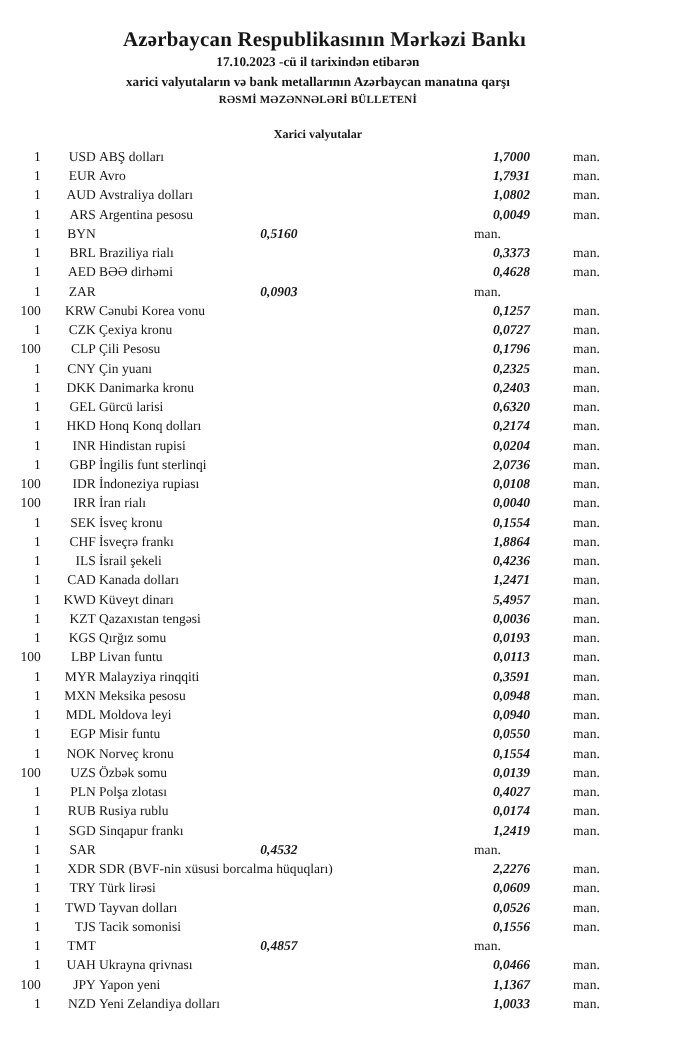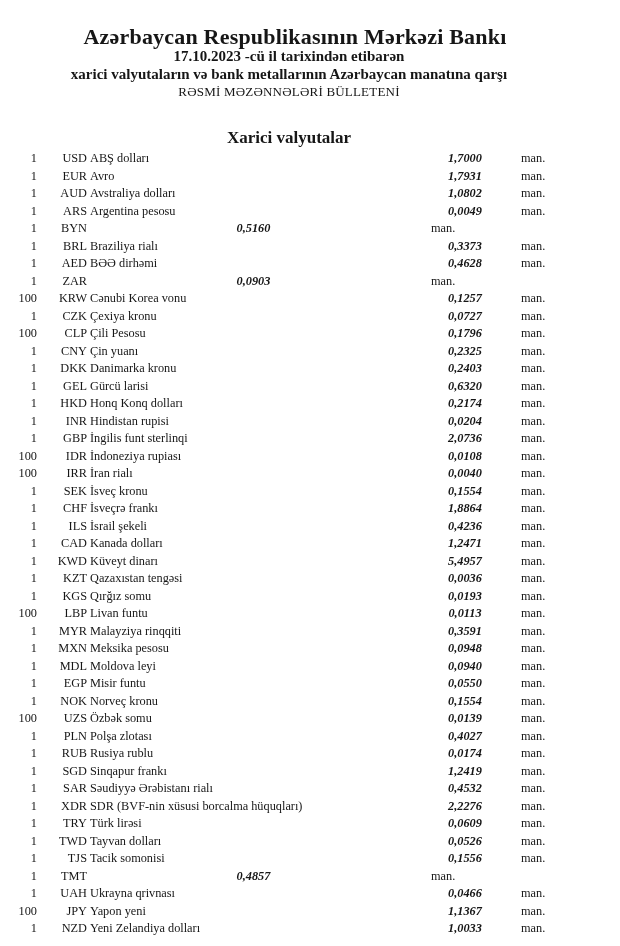--- a/index.html
+++ b/index.html
@@ -14,45 +14,45 @@
     font-family: "Liberation Serif", "DejaVu Serif", serif;
     color: #161616;
   }
   .page {
     width: 578px;
     padding-top: 26px;
     box-sizing: border-box;
   }
   header { text-align: center; }
   .h1 {
-    font-size: 22px;
+    font-size: 19px;
     font-weight: 700;
     line-height: 21px;
     letter-spacing: 0.2px;
     padding-left: 12px;
   }
   .h2 {
-    font-size: 15px;
+    font-size: 12px;
     font-weight: 700;
     line-height: 18px;
     text-align: center;
   }
   .h3 {
-    font-size: 13px;
-    font-weight: 400;
+    font-size: 10px;
+    font-weight: 700;
     line-height: 18px;
     letter-spacing: 0.2px;
     text-align: center;
   }
   .section-title {
     text-align: center;
-    font-size: 17px;
+    font-size: 11px;
     font-weight: 700;
     line-height: 18px;
-    margin-top: 28px;
+    margin-top: 12px;
   }
   .rates-table { margin-top: 3px; }
   .row {
     display: grid;
     grid-template-columns: 37px 50px 1fr 90px 68px;
     height: 17.5px;
     line-height: 17.6px;
     font-size: 12.3px;
     white-space: nowrap;
   }
@@ -322,21 +322,20 @@
       <div class="row">
         <span class="qty">1</span>
         <span class="code">SGD</span>
         <span class="name">Sinqapur frankı</span>
         <span class="rate">1,2419</span>
         <span class="unit">man.</span>
       </div>
       <div class="row">
         <span class="qty">1</span>
         <span class="code">SAR</span>
-        <span class="name">Səudiyyə Ərəbistanı rialı</span>
         <span class="rate">0,4532</span>
         <span class="unit">man.</span>
       </div>
       <div class="row">
         <span class="qty">1</span>
         <span class="code">XDR</span>
         <span class="name">SDR (BVF-nin xüsusi borcalma hüquqları)</span>
         <span class="rate">2,2276</span>
         <span class="unit">man.</span>
       </div>

